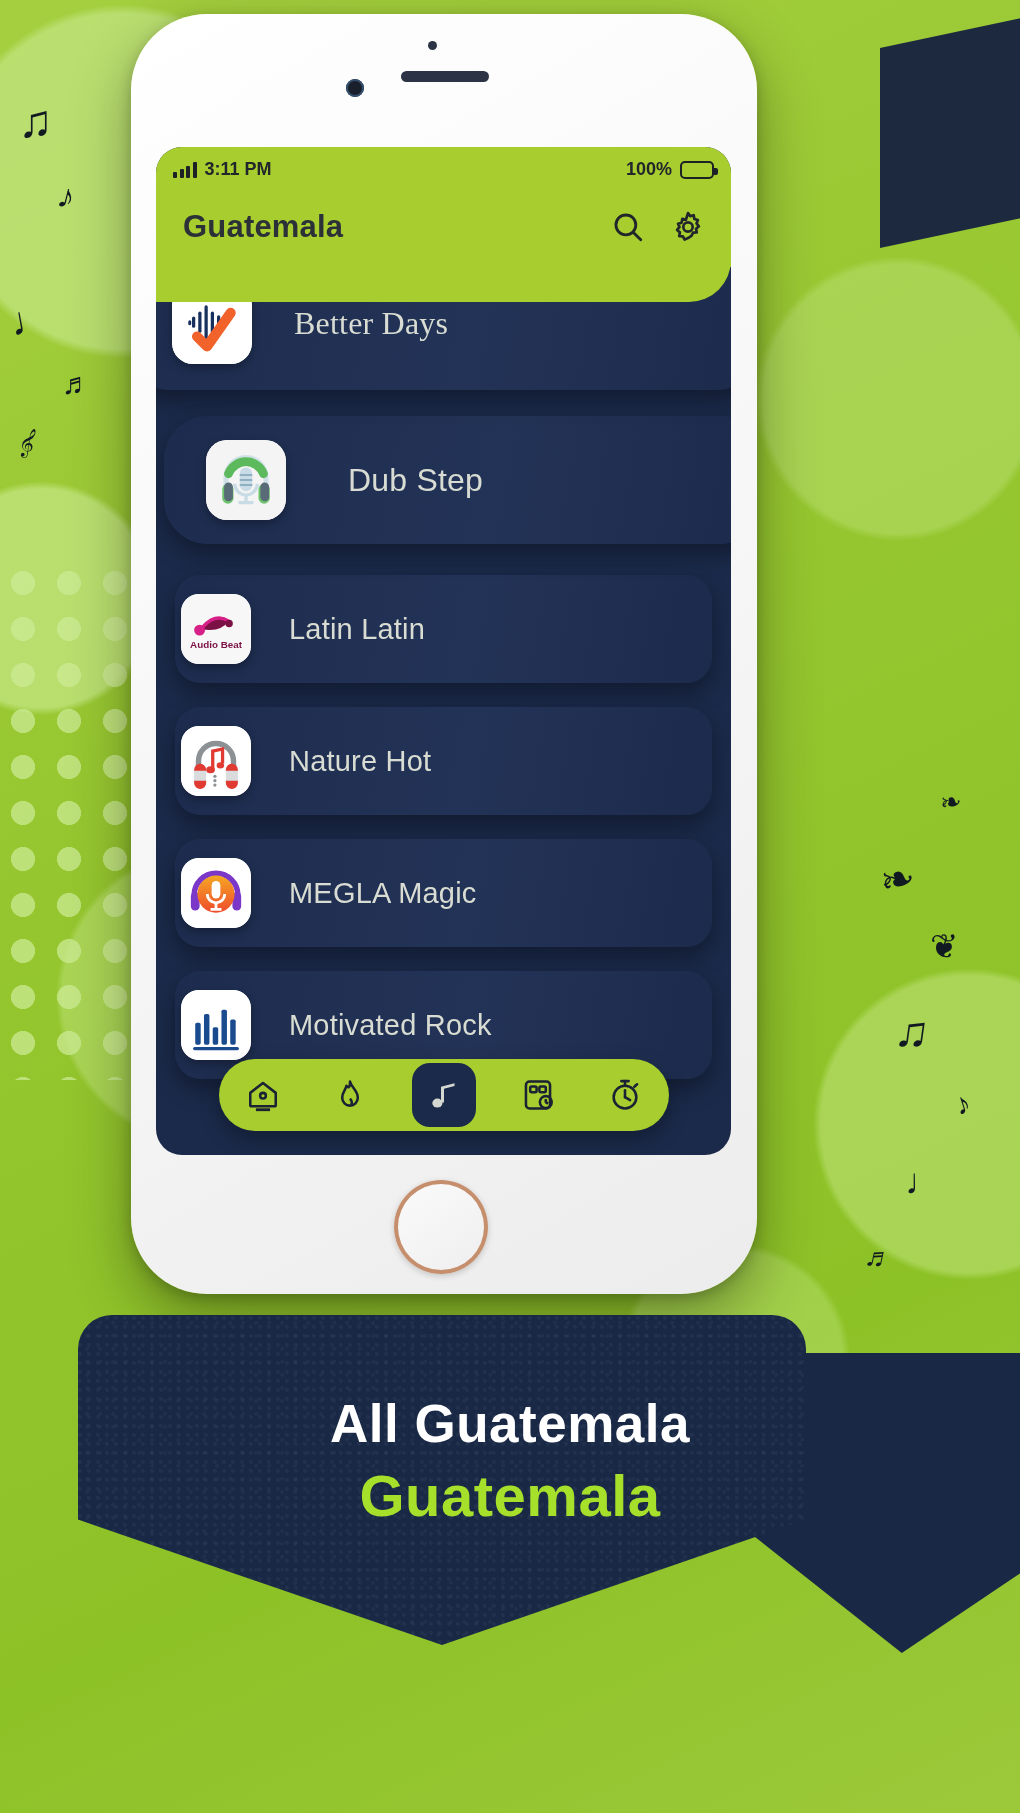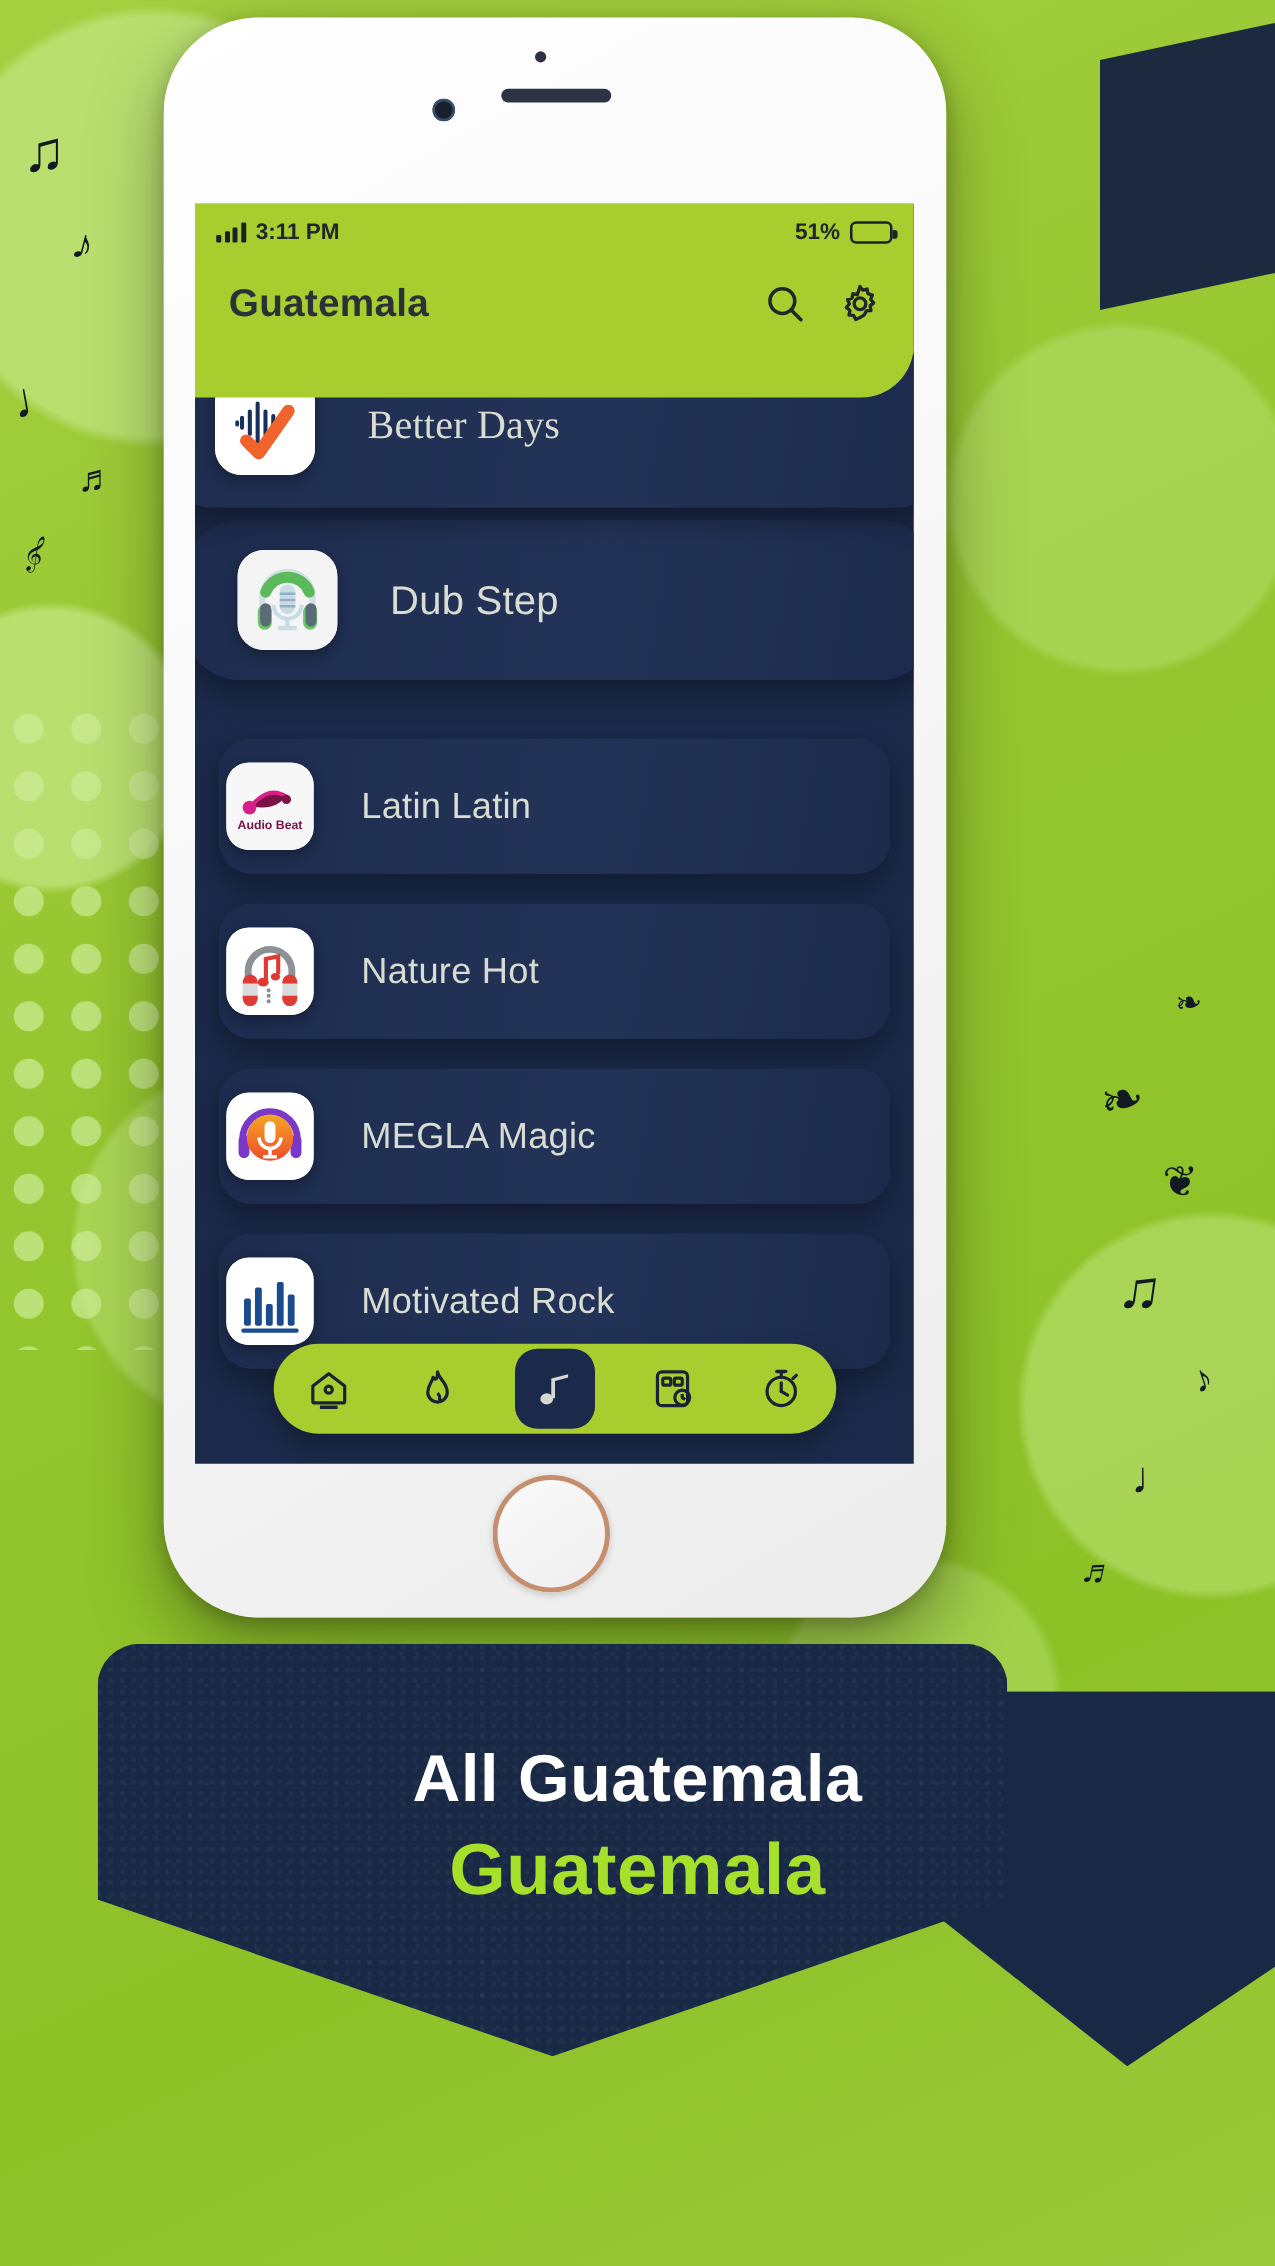--- a/index.html
+++ b/index.html
@@ -76,23 +76,24 @@
   }
   #phone-home {
     position: absolute; left: 263px; top: 1166px; width: 94px; height: 94px;
     border-radius: 50%;
     background: linear-gradient(145deg, #fbfbfb, #eeeeee);
     box-shadow: inset 0 0 0 4px #c58f6d, 0 2px 6px rgba(0,0,0,.18);
   }
 
   
   #screen {
-    position: absolute; left: 25px; top: 149px; width: 575px; height: 1008px;
+    position: absolute; left: 25px; top: 133px; width: 575px; height: 1008px;
     background: #1b2a4a;
     overflow: hidden;
+    border-radius: 26px;
   }
 
   
   #status-bar {
     position: relative; height: 45px; background: #a7ce2e;
     display: flex; align-items: center; justify-content: space-between;
     padding: 0 17px; color: #22262b;
     font-size: 18px; font-weight: bold;
   }
   .sb-left, .sb-right { display: flex; align-items: center; gap: 8px; }
@@ -149,22 +150,22 @@
     cursor: pointer;
   }
   
   .station-row.pop-1 {
     position: absolute; left: -32px; top: -10px; width: 638px;
     height: 133px; margin: 0; padding-left: 48px;
     border-radius: 46px; z-index: 4; font-family: Liberation Serif, serif;
   }
   .station-row.pop-2 {
     position: absolute; left: -8px; top: 133px; width: 600px;
-    height: 128px; margin: 0; padding-left: 42px;
-    border-radius: 44px; z-index: 3;
+    height: 128px; margin: 16px; padding-left: 42px;
+    border-radius: 44px; z-index: 3; gap: 20px;
   }
   #list-scroll-inner { position: relative; padding-top: 268px; }
 
   .station-icon {
     width: 70px; height: 70px; border-radius: 18px;
     background: linear-gradient(140deg, #ffffff 0%, #f2f2f2 50%, #e2e2e2 100%);
     box-shadow: 0 4px 10px rgba(0,0,0,.3);
     display: flex; align-items: center; justify-content: center;
     flex: none; overflow: hidden;
   }
@@ -259,21 +260,21 @@
       <div class="sb-left">
         <span id="signal-bars">
           <i></i>
             <i></i>
             <i></i>
             <i></i>
         </span>
         <span>3:11 PM</span>
       </div>
       <div class="sb-right">
-        <span>51%</span>
+        <span>100%</span>
         <span id="battery-icon">
           <span id="battery-fill"></span>
         </span>
       </div>
     </div>
 
     <div id="appbar-curve"></div>
     <div id="app-bar">
       <div id="app-title">Guatemala</div>
       <div id="app-bar-actions">

